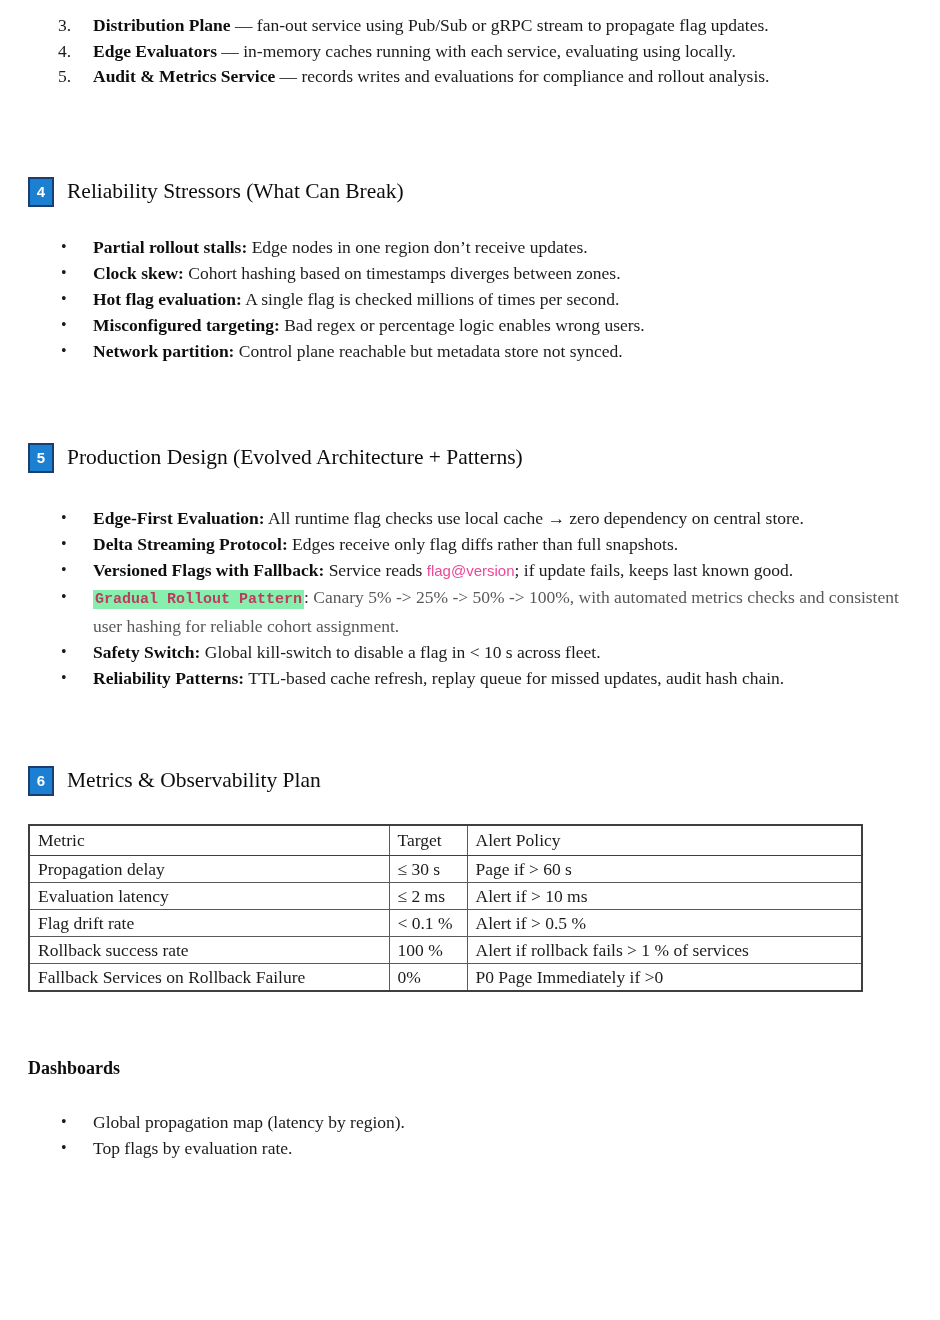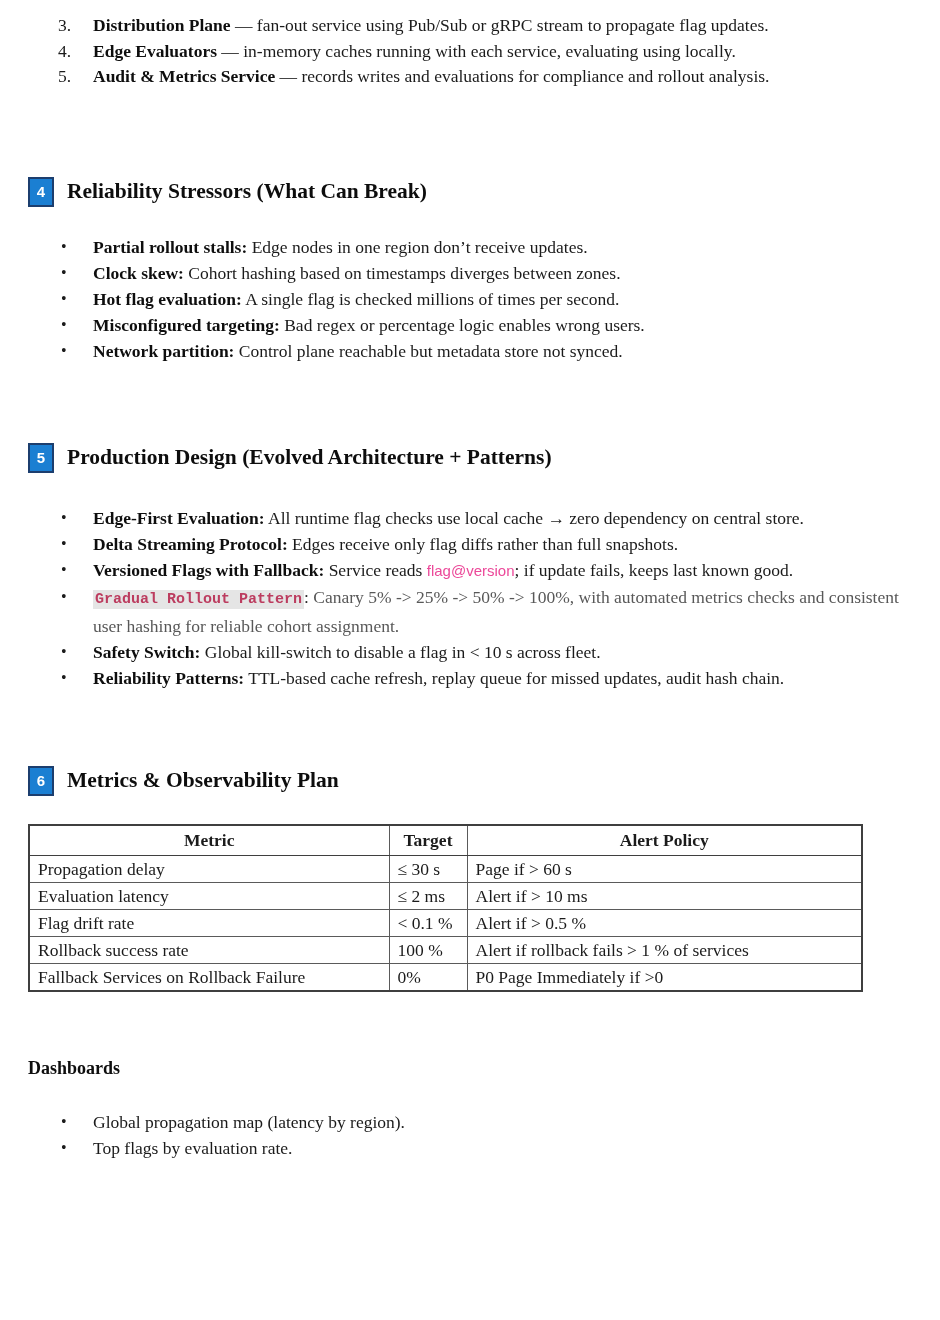--- a/index.html
+++ b/index.html
@@ -24,46 +24,46 @@
   .sec4 { margin-top: 86px; }
   .sec5 { margin-top: 78px; }
   .sec6 { margin-top: 74px; }
   .badge {
     width: 22px; height: 26px; flex: 0 0 22px;
     background: #1b7fd2; border: 2px solid #1c3e6e;
     color: #ffffff; font-family: "Liberation Sans", sans-serif;
     font-size: 15px; font-weight: bold;
     display: flex; align-items: center; justify-content: center;
   }
-  .section-title { font-size: 21.5px; font-weight: bold; color: #0d0d0d; margin: 0; }
+  .section-title { font-size: 21.5px; font-weight: normal; color: #0d0d0d; margin: 0; }
   .bullets-s4 { margin-top: 26px; }
   .bullets-s5 { margin-top: 31px; }
   
   .code-gray {
     font-family: Liberation Sans, sans-serif;
     color: #ec4899; font-size: 15px;
   }
   .code-red {
     font-family: "Liberation Mono", "DejaVu Sans Mono", monospace;
-    font-weight: bold; color: #bc3c5f; background: #e5e5e5;
+    font-weight: bold; color: #bc3c5f; background: #86efac;
     font-size: 15px; padding: 1px 2px;
   }
   .gray-text { color: #585858; }
   .dark-colon { color: #2a2a2a; }
   
   .metrics-table {
     border-collapse: collapse; margin-top: 27px;
     width: 835px; font-size: 17.5px;
     border: 2px solid #3f3f3f; table-layout: fixed;
   }
   .metrics-table th, .metrics-table td {
     border: 1px solid #5a5a5a; padding: 2px 8px; line-height: 22px;
     overflow: hidden; white-space: nowrap;
   }
-  .metrics-table th { font-weight: bold; text-align: center; height: 25px; border-bottom: 1.5px solid #3f3f3f; }
+  .metrics-table th { font-weight: normal; text-align: left; height: 25px; border-bottom: 1.5px solid #3f3f3f; }
   .col-metric { width: 360px; }
   .col-target { width: 78px; }
   .td-target { text-align: left; }
   
   .dash-title { font-size: 18px; font-weight: bold; color: #0e0e0e; margin-top: 66px; }
   .dash-bullets { margin-top: 30px; }
 </style>
 </head>
 <body>
 

